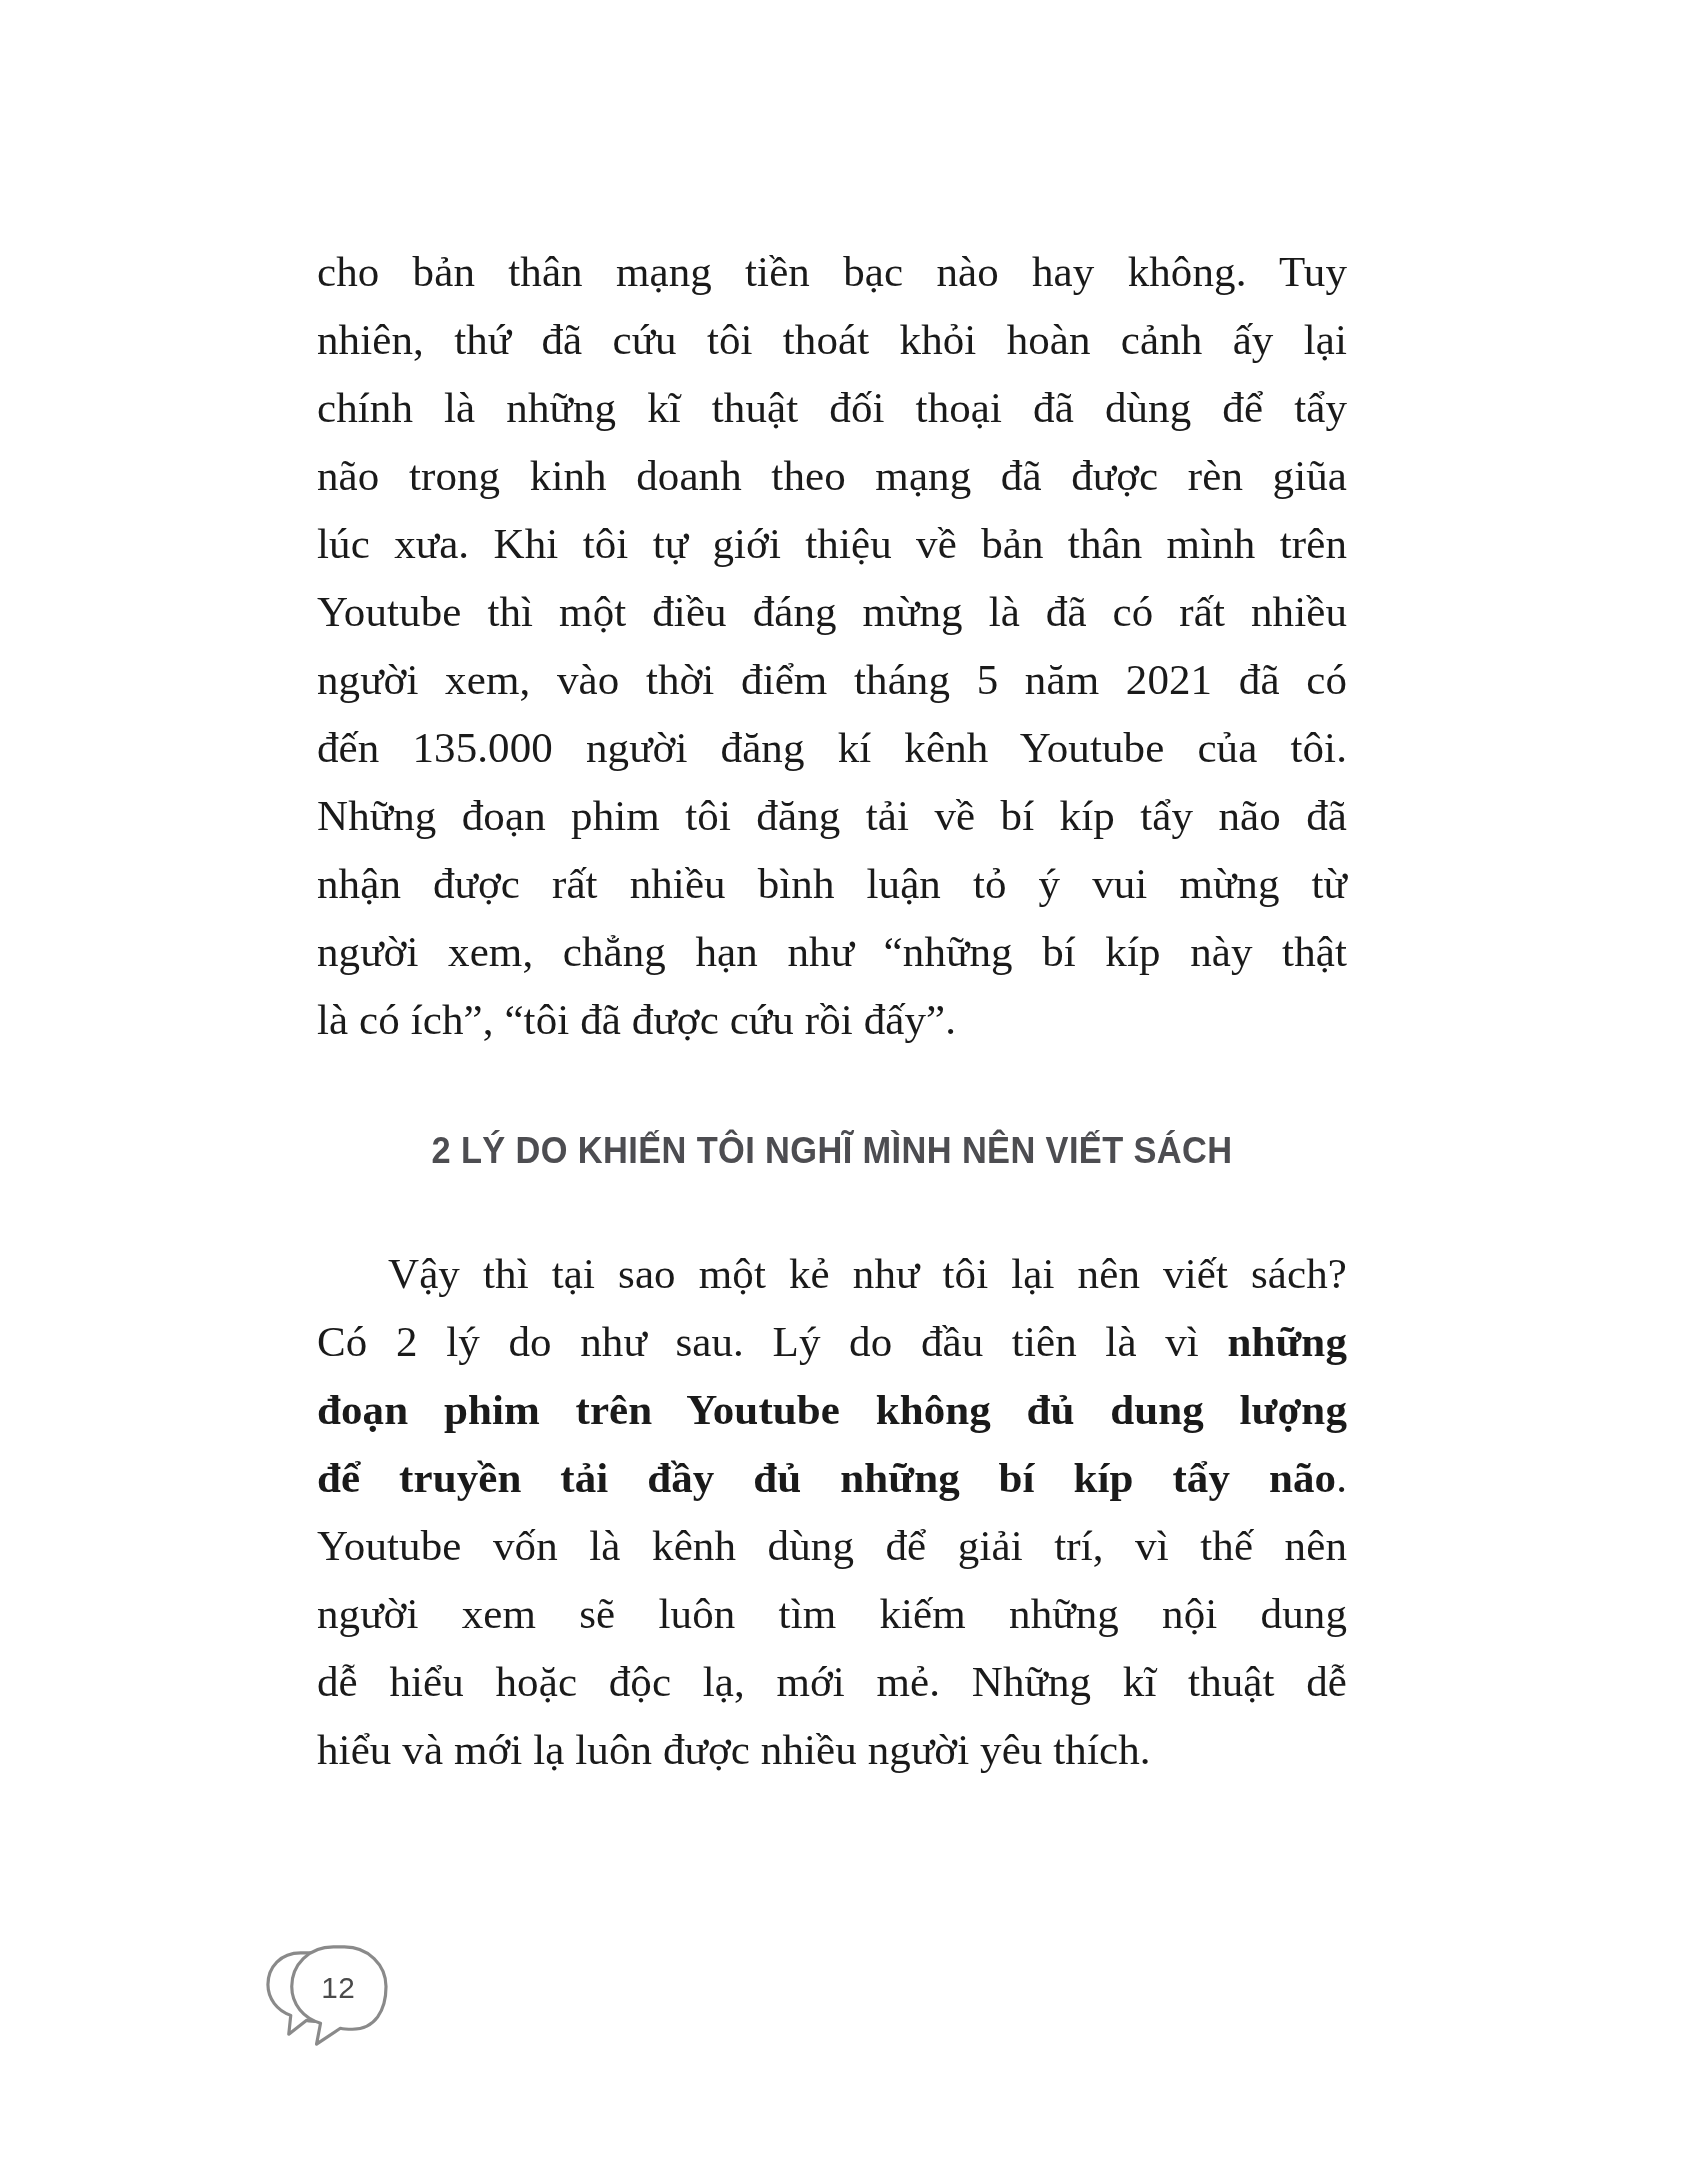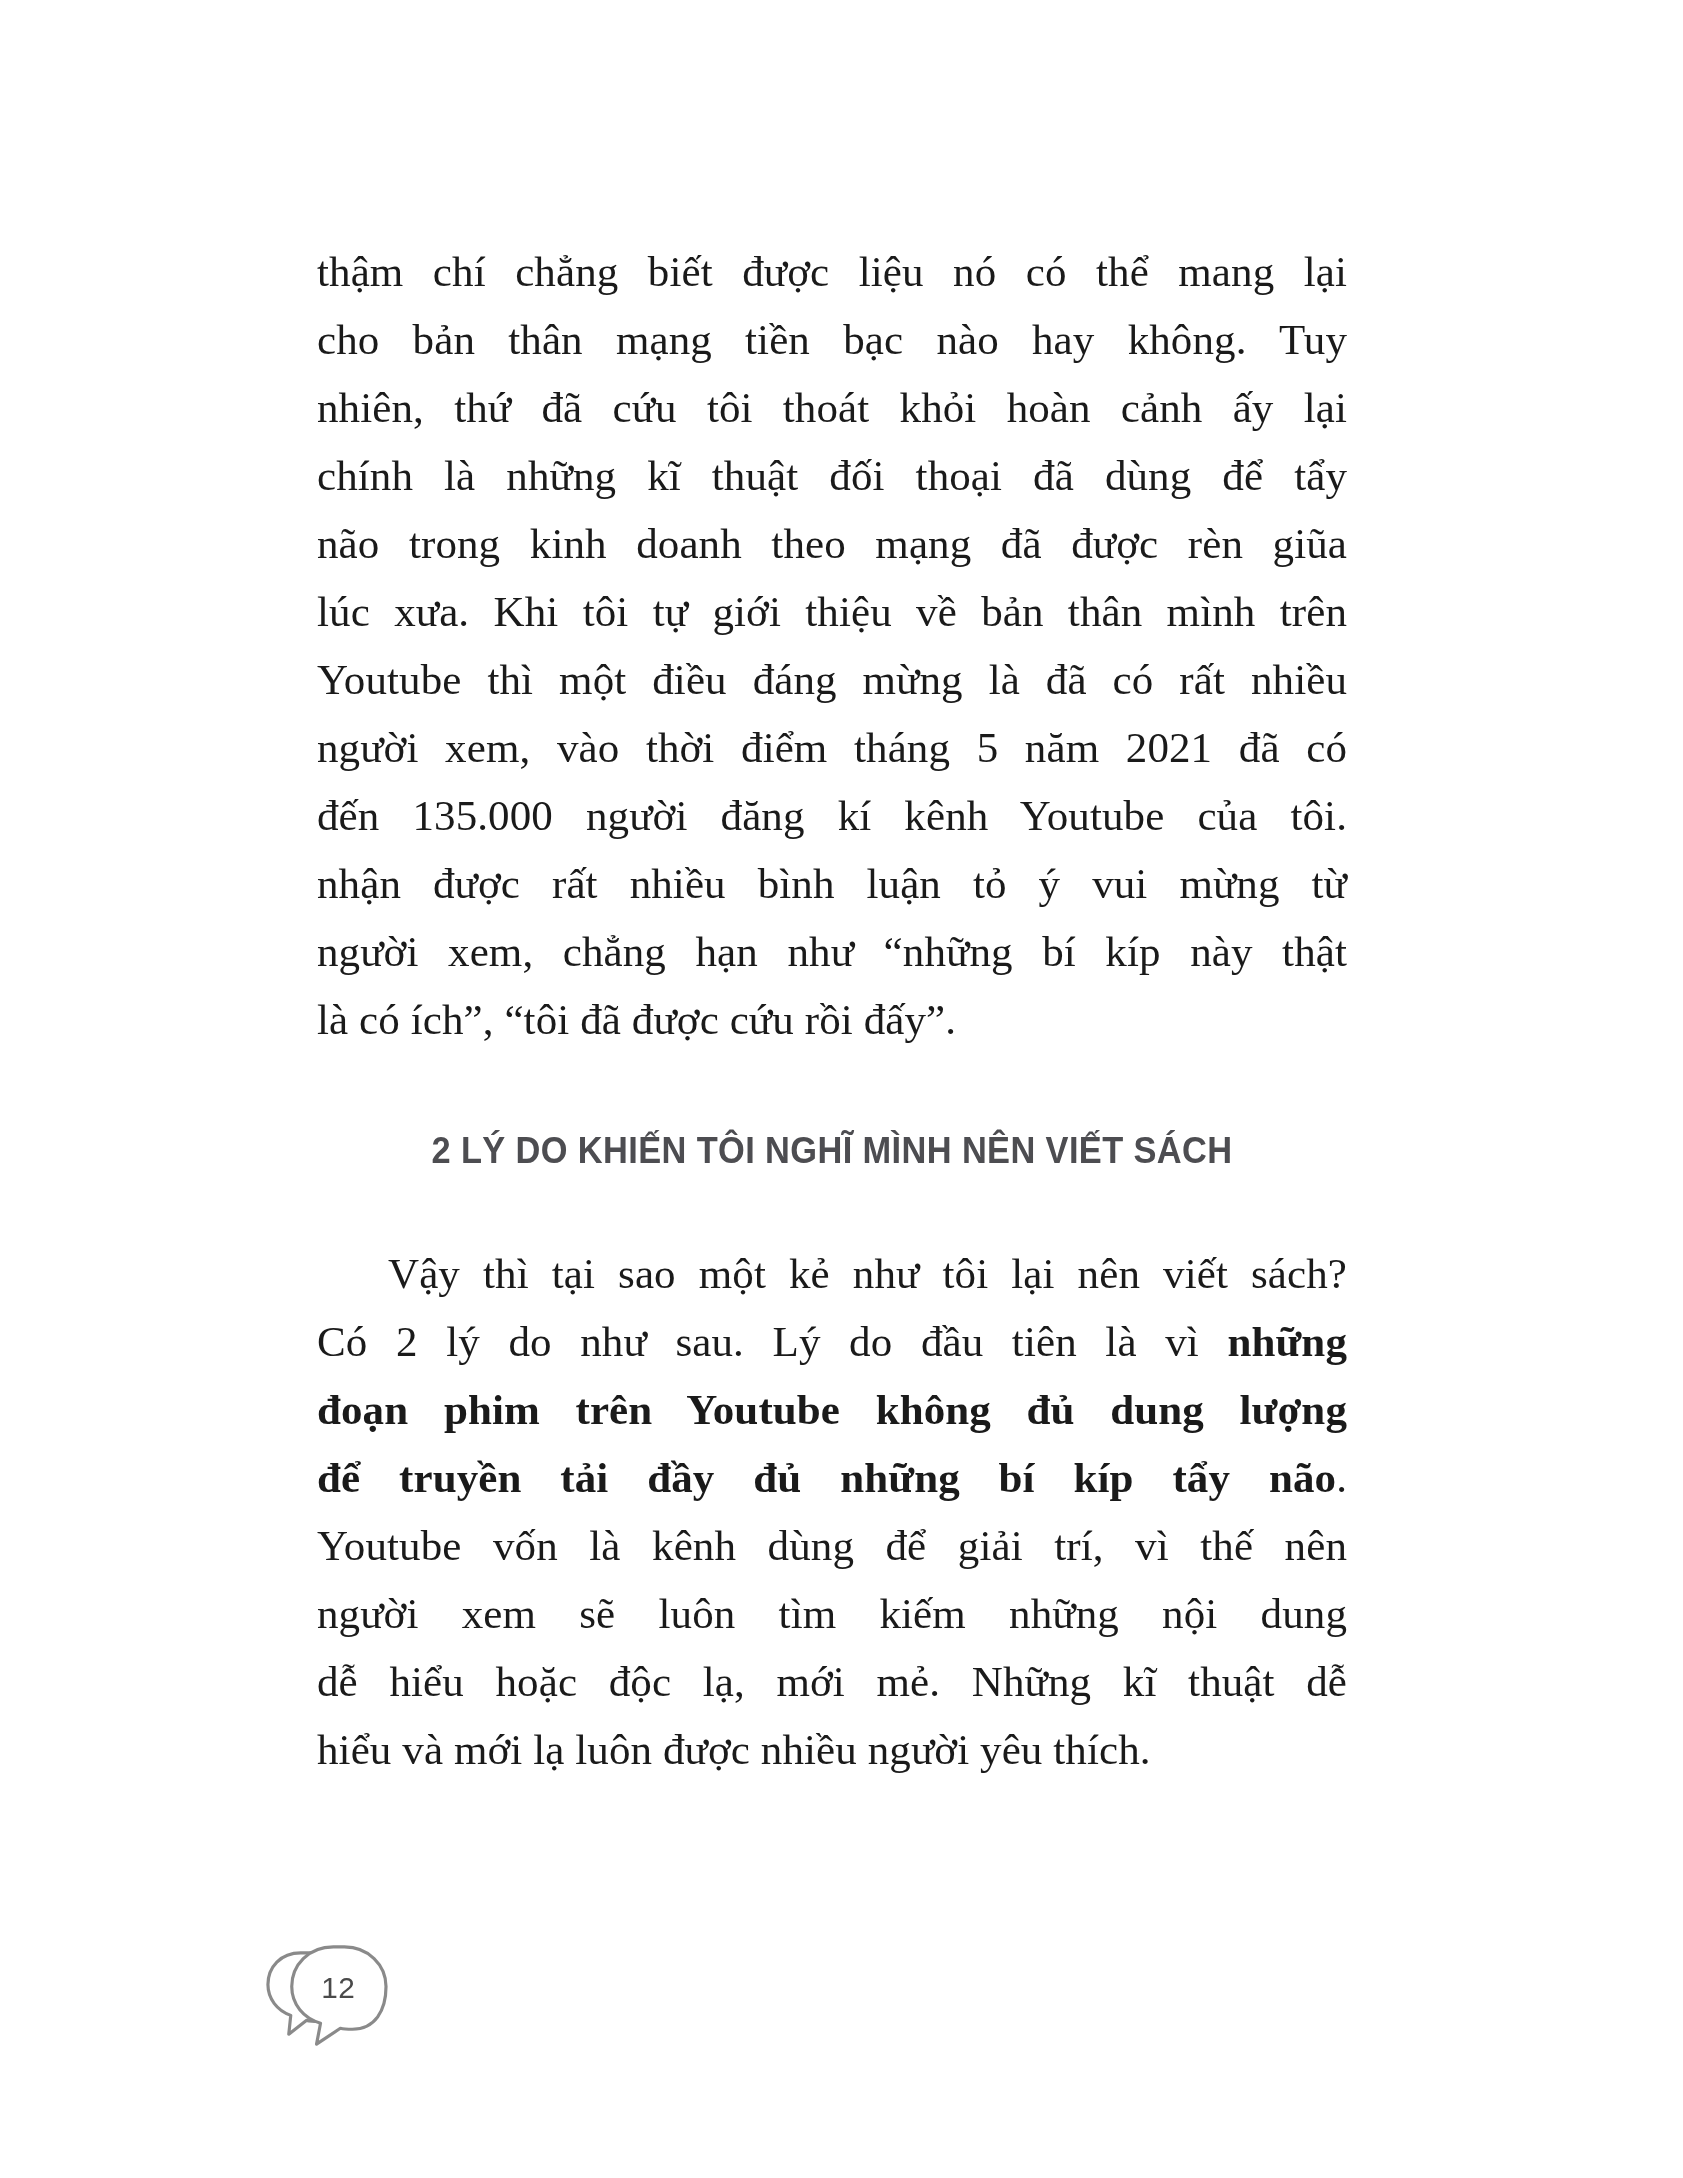--- a/index.html
+++ b/index.html
@@ -93,29 +93,29 @@
   }
 </style>
 </head>
 <body>
 
 <div class="page">
 
   <div class="content">
 
     <p class="body-par">
-      <span class="jline">thậm chí chẳng biết được liệu nó có thể mang lại</span>
       <span class="jline">cho bản thân mạng tiền bạc nào hay không. Tuy</span>
       <span class="jline">nhiên, thứ đã cứu tôi thoát khỏi hoàn cảnh ấy lại</span>
       <span class="jline">chính là những kĩ thuật đối thoại đã dùng để tẩy</span>
       <span class="jline">não trong kinh doanh theo mạng đã được rèn giũa</span>
       <span class="jline">lúc xưa. Khi tôi tự giới thiệu về bản thân mình trên</span>
       <span class="jline">Youtube thì một điều đáng mừng là đã có rất nhiều</span>
       <span class="jline">người xem, vào thời điểm tháng 5 năm 2021 đã có</span>
       <span class="jline">đến 135.000 người đăng kí kênh Youtube của tôi.</span>
+      <span class="jline">Những đoạn phim tôi đăng tải về bí kíp tẩy não đã</span>
       <span class="jline">nhận được rất nhiều bình luận tỏ ý vui mừng từ</span>
       <span class="jline">người xem, chẳng hạn như “những bí kíp này thật</span>
       <span class="jline-last">là có ích”, “tôi đã được cứu rồi đấy”.</span>
     </p>
 
     <div class="heading-block">
       <h2 class="section-heading">2 LÝ DO KHIẾN TÔI NGHĨ MÌNH NÊN VIẾT SÁCH</h2>
     </div>
 
     <p class="body-par">

